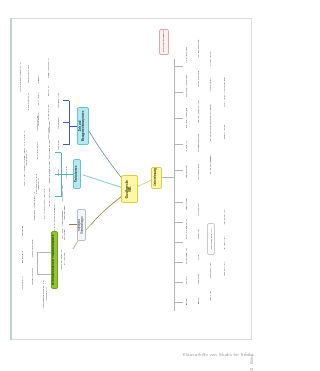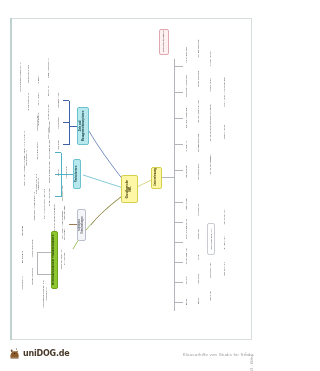--- a/index.html
+++ b/index.html
@@ -448,26 +448,14 @@
       </div>
 
     </div>
   </div>
 
   <div id="scan-caption">BWL 1 Grundlagen nach Wöhe - Mindmap - WS 2012 - Wöhe</div>
   <div id="page-number">1</div>
 </div>
 
 <div id="footer">
-  <div id="logo">
-    <span id="logo-mark">
-      <svg viewBox="0 0 26 26" width="13" height="13">
-        <path d="M5 19 C4 14,6 9,10 7 C12 6,14 6,16 7 L20 5 L19 9 C21 11,22 15,21 19 Z" fill="#8a5a2b"></path>
-        <path d="M7 8 C5 6,5 3,7 3 C9 3,10 6,9 8 Z" fill="#6e4420"></path>
-        <circle cx="13" cy="11" r="1.1" fill="#2b1a0c"></circle>
-        <path d="M16 3 L17 0 L18 3 Z" fill="#2b1a0c"></path>
-        <path d="M5 19 L21 19 L21 21 L5 21 Z" fill="#6e4420"></path>
-      </svg>
-    </span>
-    <span id="logo-text">uniDOG.de</span>
-  </div>
   <div id="tagline">Klausurhilfe von Studis für Studis</div>
 </div>
 
 </body></html>

